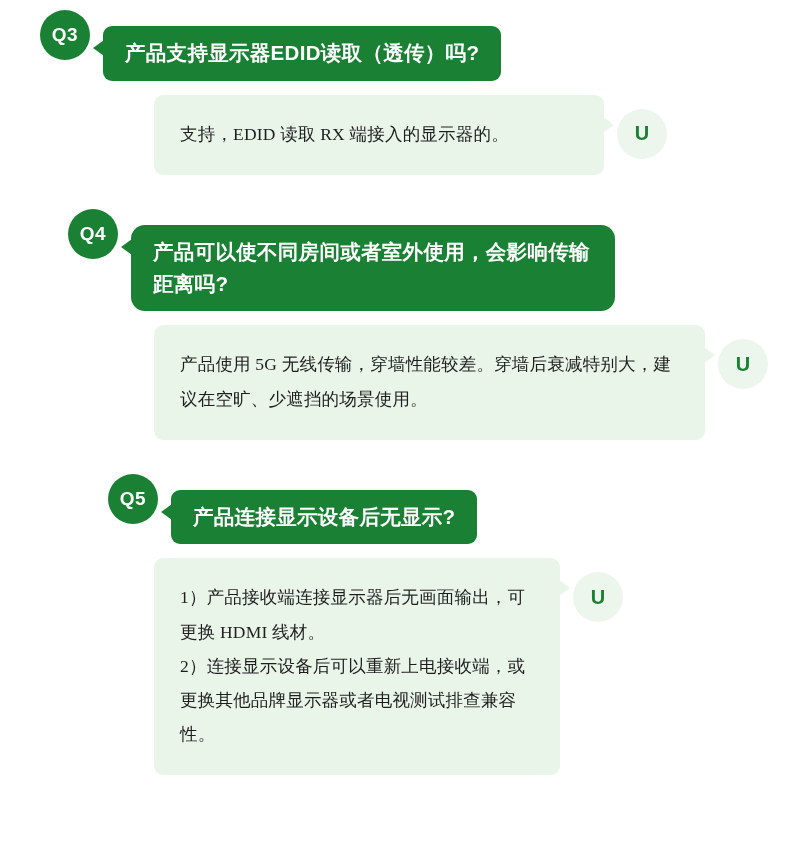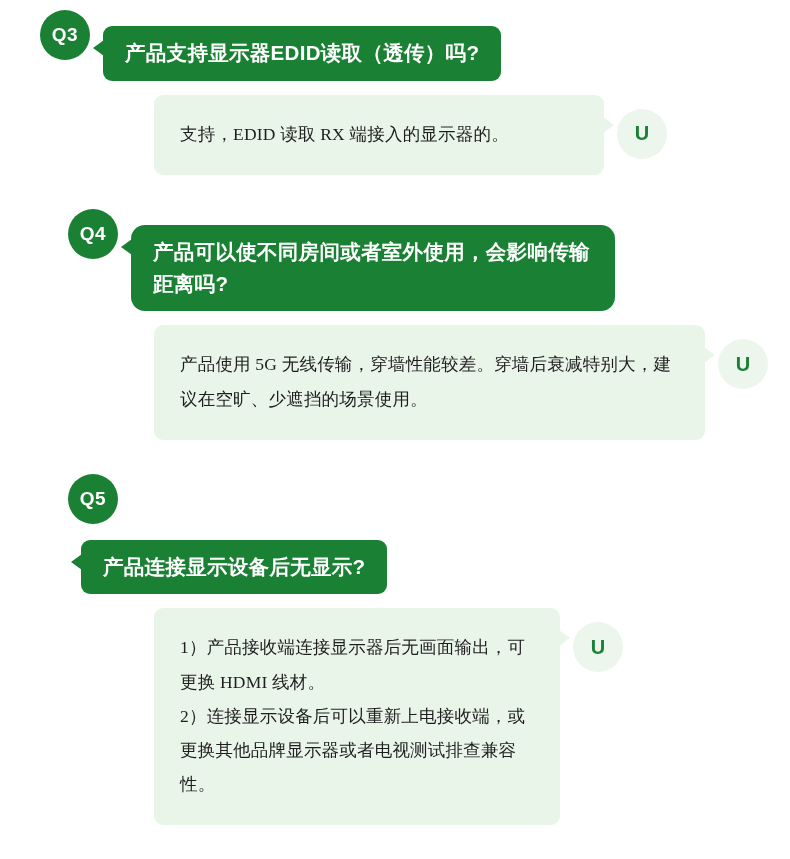--- a/index.html
+++ b/index.html
@@ -177,21 +177,21 @@
           <p>产品使用 5G 无线传输，穿墙性能较差。穿墙后衰减特别大，建议在空旷、少遮挡的场景使用。</p>
         </div>
       </div>
       <div class="u-badge">U</div>
     </div>
   </div>
 
   <div class="gap-block"></div>
 
   <div class="qa-block">
-    <div class="q-row" style="padding-left:68px;flex-direction:column;">
+    <div class="q-row" style="padding-left:108px;">
       <div class="q-badge">Q5</div>
       <div class="q-bubble-wrap">
         <span class="q-tail"></span>
         <div class="q-bubble">产品连接显示设备后无显示?</div>
       </div>
     </div>
 
     <div class="gap-q-a"></div>
 
     <div class="a-row">

